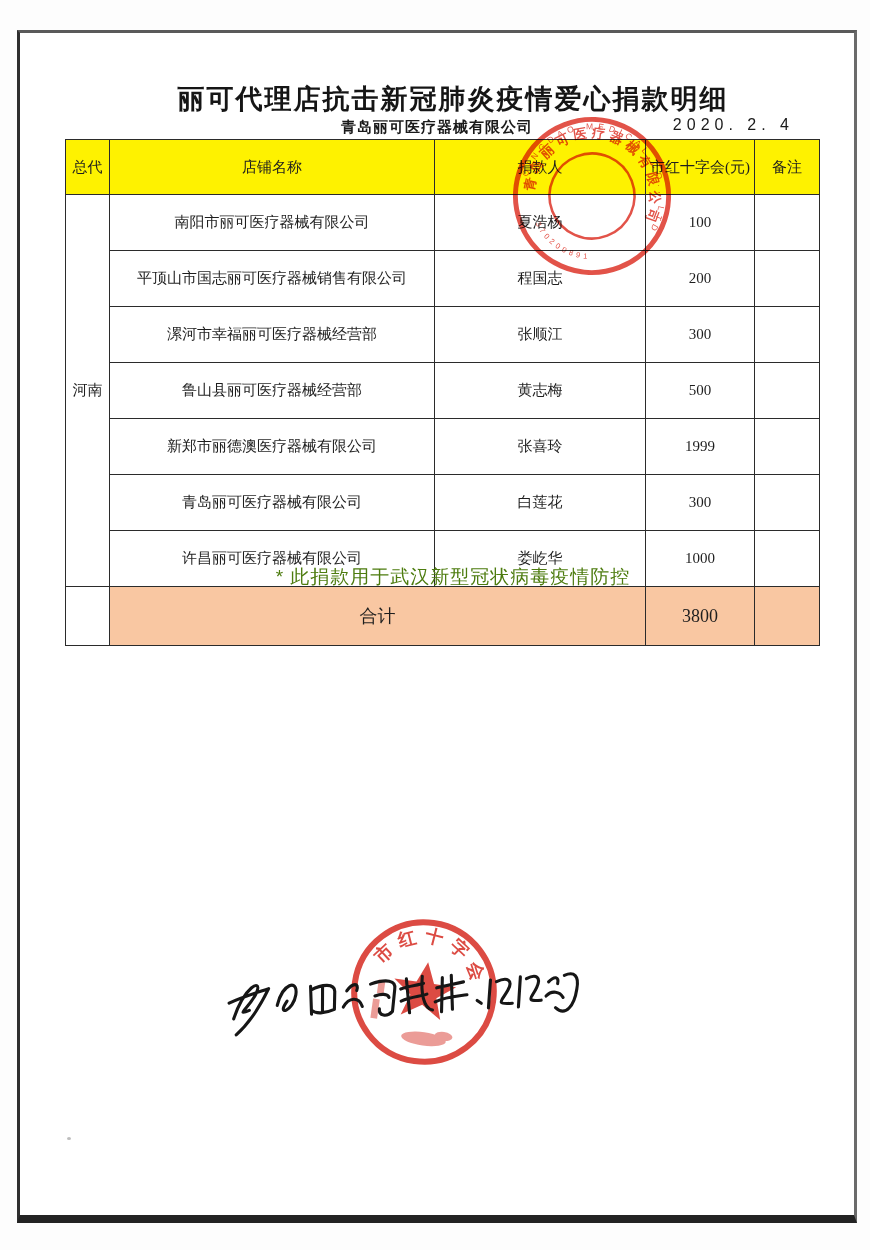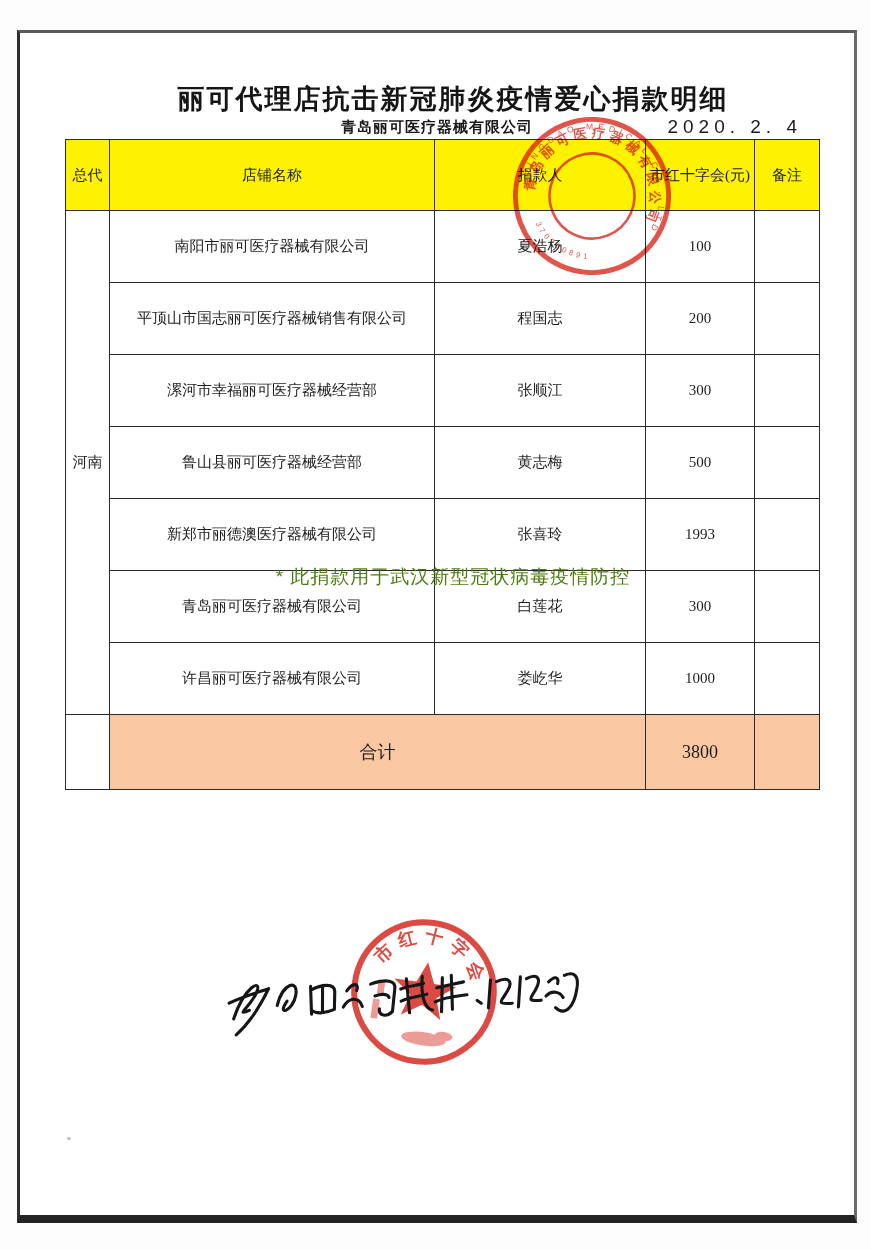--- a/index.html
+++ b/index.html
@@ -16,30 +16,30 @@
   .doc-title{
     position:absolute;top:48px;left:16px;width:100%;text-align:center;
     font-size:27px;font-weight:bold;letter-spacing:2px;color:#151515;
   }
   .subtitle-row{position:absolute;top:85px;left:0;width:100%;height:24px;}
   .company-name{
     position:absolute;left:0;width:100%;text-align:center;
     font-size:15px;font-weight:bold;color:#1a1a1a;letter-spacing:1px;
   }
   .doc-date{
-    position:absolute;right:52px;top:-2px;font-size:19px;letter-spacing:5px;color:#1a1a1a;
+    position:absolute;right:60px;top:-2px;font-size:16px;letter-spacing:5px;color:#1a1a1a;
   }
   table.donation{
     position:absolute;left:45px;top:106px;width:754px;
     border-collapse:collapse;table-layout:fixed;
     font-family:"Liberation Serif","DejaVu Serif",serif;
   }
   table.donation td,table.donation th{
     border:1.6px solid #2b2b2b;text-align:center;vertical-align:middle;
-    padding:16px 2px;overflow:hidden;font-weight:normal;color:#1e1e1e;
+    padding:8px 2px;overflow:hidden;font-weight:normal;color:#1e1e1e;
   }
   tr.hdr th{background:#fef200;height:38px;font-size:15px;}
   tr.datarow td{height:39px;font-size:15px;background:#ffffff;}
   td.amount{font-size:16px;}
   tr.totalrow td{height:42px;font-size:18px;}
   td.salmon{background:#f9c7a2;}
   td.region{font-size:15px;background:#ffffff;}
   .footnote{
     position:absolute;top:531px;left:calc(50% + 16px);transform:translateX(-50%);
     font-size:19px;font-weight:500;letter-spacing:1px;color:#4d7c0f;white-space:nowrap;
@@ -101,21 +101,21 @@
       </tr>
       <tr class="datarow">
         <td>鲁山县丽可医疗器械经营部</td>
         <td>黄志梅</td>
         <td class="amount">500</td>
         <td></td>
       </tr>
       <tr class="datarow">
         <td>新郑市丽德澳医疗器械有限公司</td>
         <td>张喜玲</td>
-        <td class="amount">1993</td>
+        <td class="amount">1999</td>
         <td></td>
       </tr>
       <tr class="datarow">
         <td>青岛丽可医疗器械有限公司</td>
         <td>白莲花</td>
         <td class="amount">300</td>
         <td></td>
       </tr>
       <tr class="datarow">
         <td>许昌丽可医疗器械有限公司</td>

